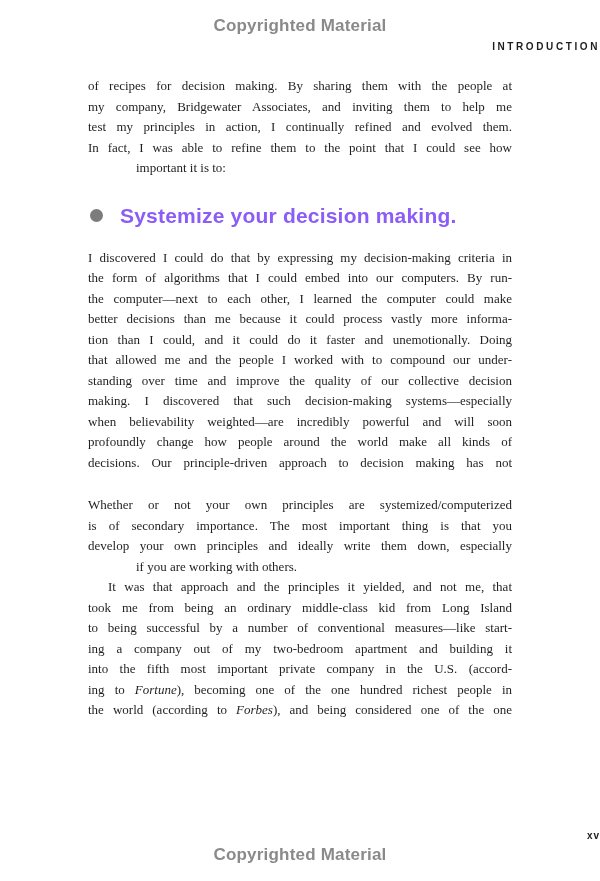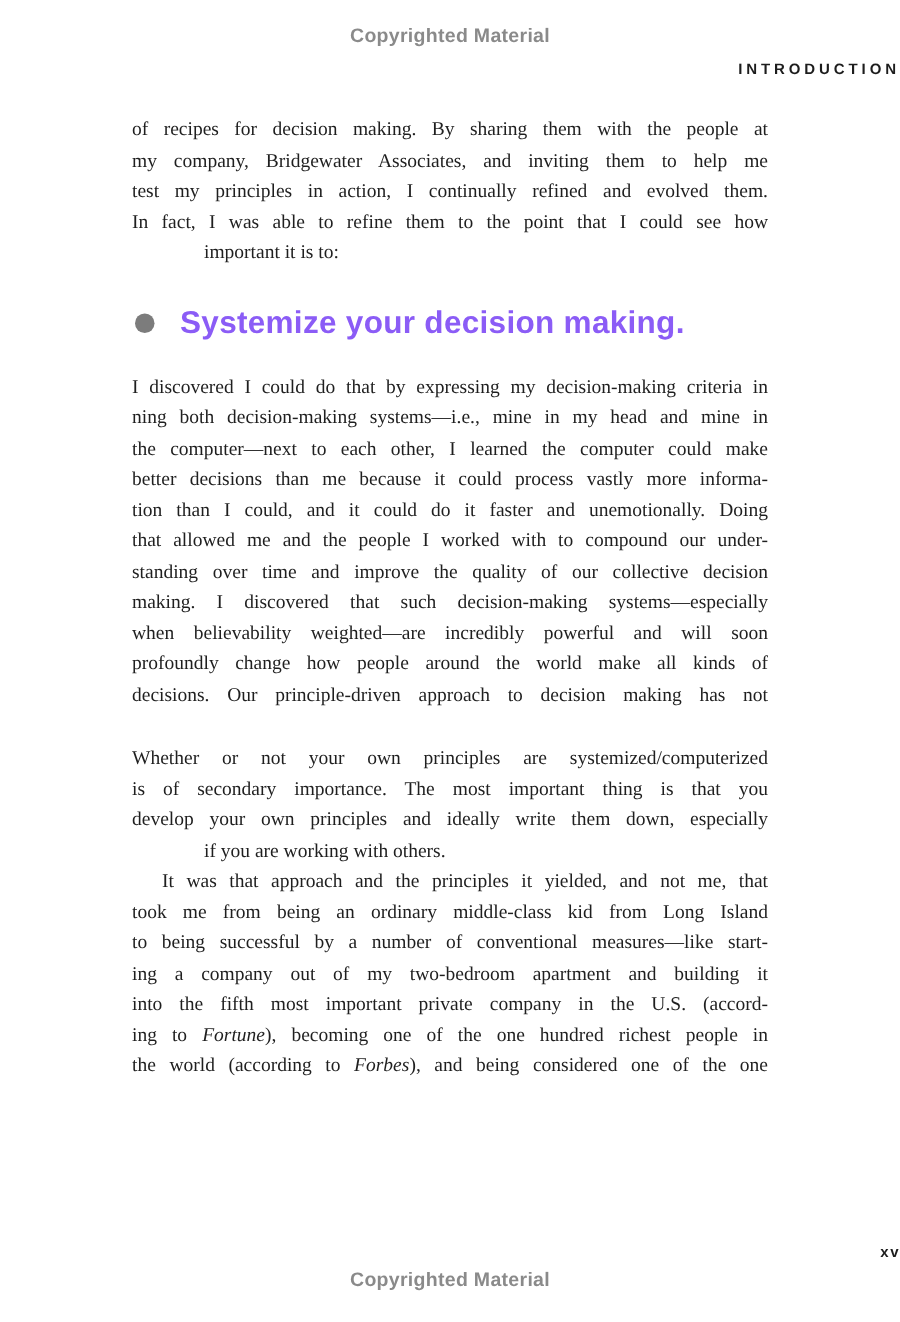--- a/index.html
+++ b/index.html
@@ -11,21 +11,21 @@
     background: #ffffff;
     overflow: hidden;
     font-family: "Liberation Serif", serif;
   }
   .notice {
     position: absolute;
     left: 0; right: 0;
     text-align: center;
     font-family: "Liberation Sans", sans-serif;
     font-weight: bold;
-    font-size: 13px;
+    font-size: 17px;
     color: #8a8a8a;
     letter-spacing: 0.2px;
   }
   .notice.top { top: 16px; }
   .notice.bottom { top: 845px; }
   .running-header {
     position: absolute;
     top: 41px;
     left: 0; right: 0;
     text-align: right;
@@ -116,21 +116,21 @@
       </div>
 
     <div class="section-heading">
       <span class="bullet" style="background: rgb(124, 124, 124);"></span>
       <span class="heading-text">Systemize your decision making.</span>
     </div>
 
     <div id="paras-after">
         <div class="para">
           <div class="line"><span>I discovered I could do that by expressing my decision-making criteria in</span></div>
-          <div class="line"><span>ning both decision-making systems—i.e., mine in my head and mine in</span></div>
+          <div class="line"><span>the form of algorithms that I could embed into our computers. By run-</span></div>
           <div class="line"><span>the computer—next to each other, I learned the computer could make</span></div>
           <div class="line"><span>better decisions than me because it could process vastly more informa-</span></div>
           <div class="line"><span>tion than I could, and it could do it faster and unemotionally. Doing</span></div>
           <div class="line"><span>that allowed me and the people I worked with to compound our under-</span></div>
           <div class="line"><span>standing over time and improve the quality of our collective decision</span></div>
           <div class="line"><span>making. I discovered that such decision-making systems—especially</span></div>
           <div class="line"><span>when believability weighted—are incredibly powerful and will soon</span></div>
           <div class="line"><span>profoundly change how people around the world make all kinds of</span></div>
           <div class="line"><span>decisions. Our principle-driven approach to decision making has not</span></div>
         </div>

